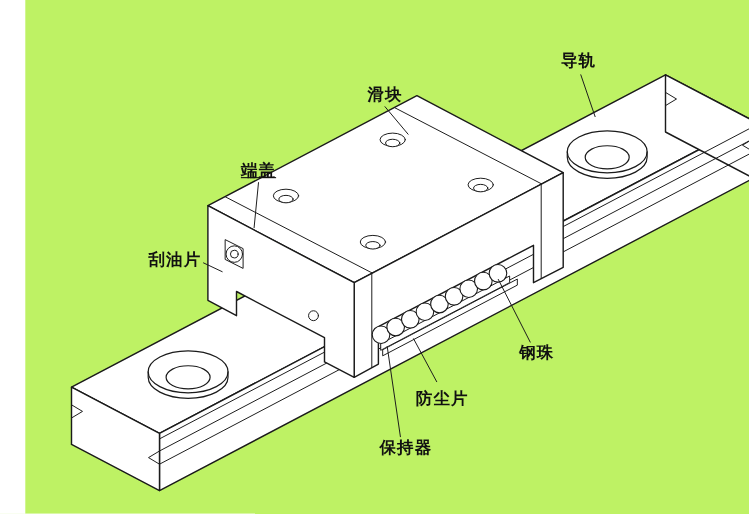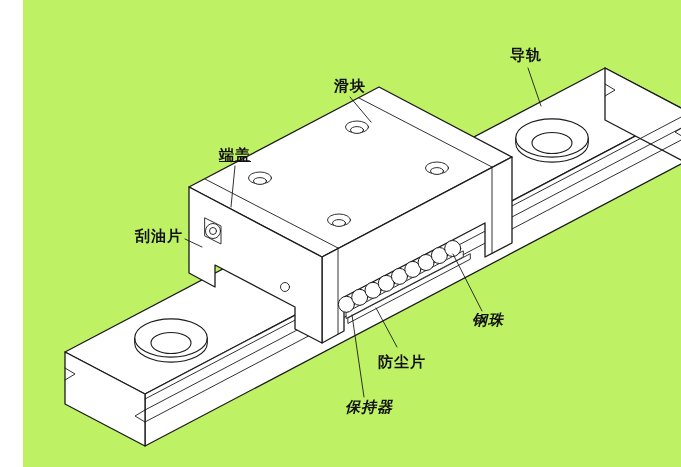--- a/index.html
+++ b/index.html
@@ -22,23 +22,23 @@
     font: 700 15px "Liberation Sans", sans-serif;
     color: #111111;
     letter-spacing: 1px;
     white-space: nowrap;
   }
   
   .lbl-guide-rail  { left: 487px; top: 46px; }
   .lbl-slider      { left: 311px; top: 77px; font-family: Liberation Serif, serif; }
   .lbl-end-cap     { left: 196px; top: 146px; text-decoration: underline; }
   .lbl-oil-scraper { left: 112px; top: 227px; }
-  .lbl-steel-balls { left: 449px; top: 311px; font-style: italic; }
+  .lbl-steel-balls { left: 449px; top: 311px; }
   .lbl-dust-strip  { left: 355px; top: 353px; }
-  .lbl-retainer    { left: 322px; top: 398px; font-style: italic; }
+  .lbl-retainer    { left: 322px; top: 398px; }
 </style>
 </head>
 <body>
 
 <div class="stage">
 
   <svg width="681" height="467" viewBox="0 0 681 467">
     <g fill="#ffffff" stroke="#1b1b1b" stroke-width="1.3" stroke-linejoin="round" stroke-linecap="round">
 
       <polygon points="42,352 582,68 662,110 122,394"></polygon>

